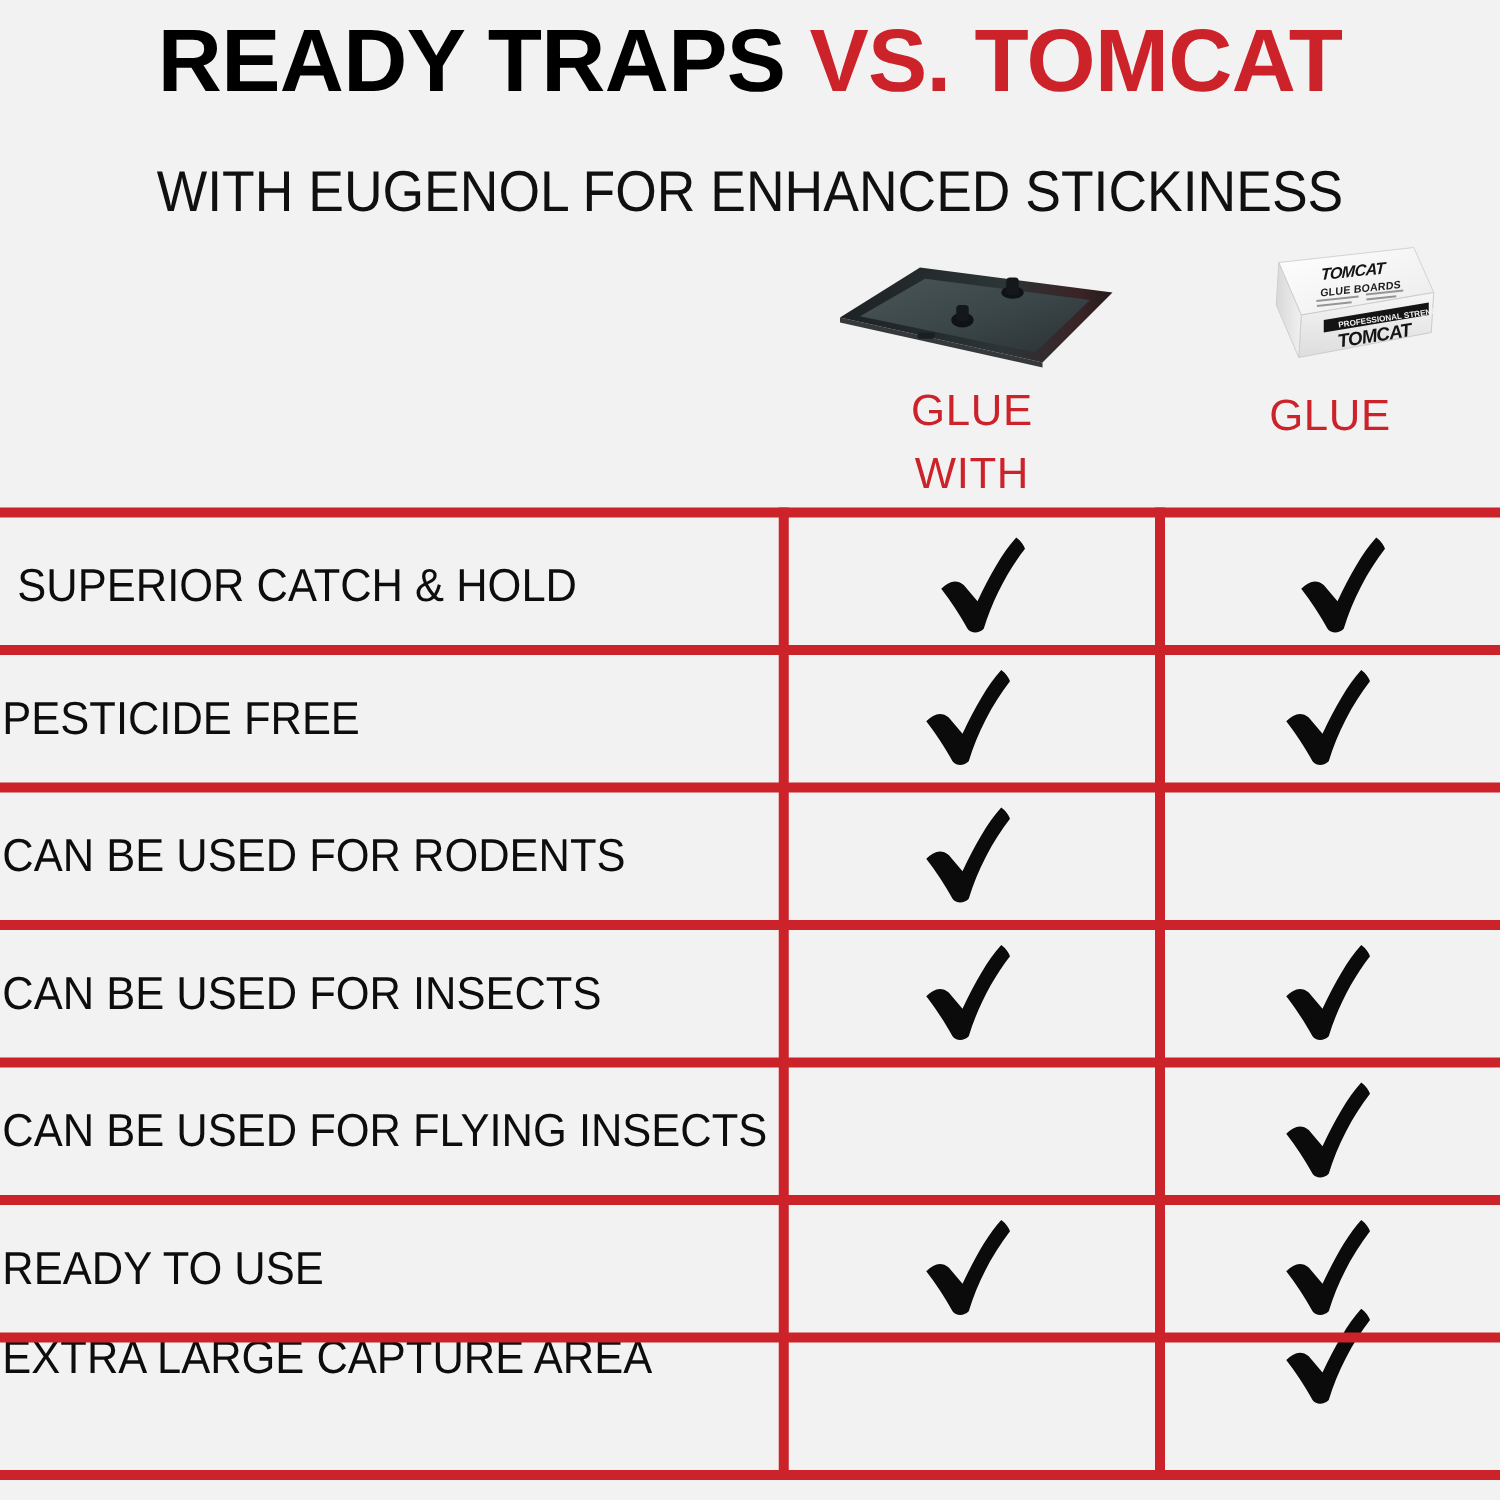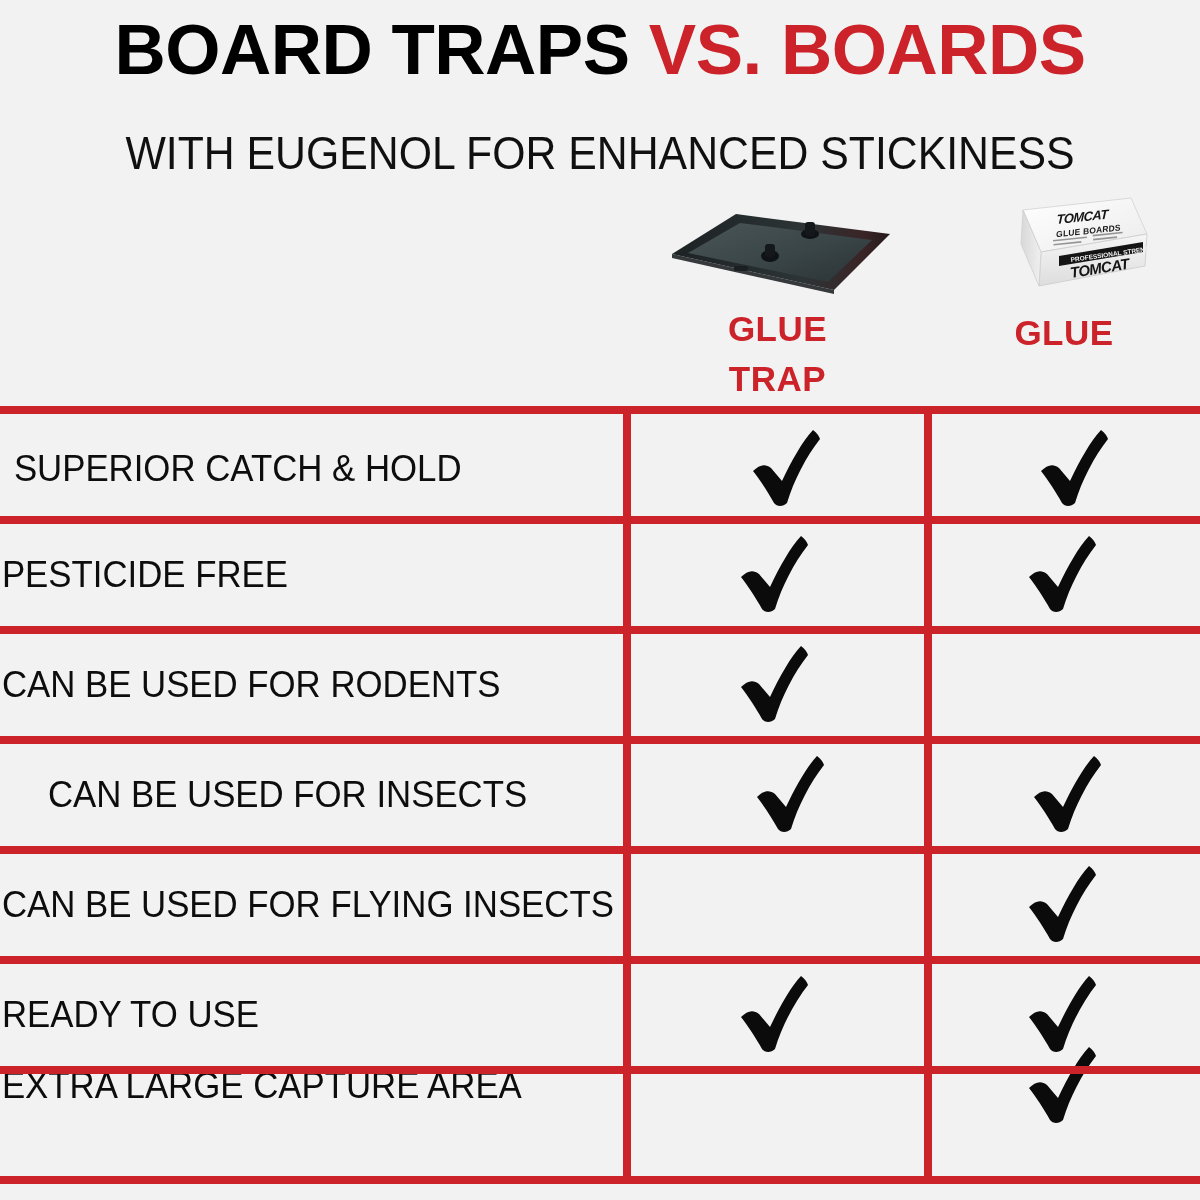--- a/index.html
+++ b/index.html
@@ -51,21 +51,21 @@
   .col-head.board { left: 928px; width: 272px; }
 
   .product-art {
     position: relative;
     width: 100%;
     height: 118px;
   }
 
   .col-title {
     color: #CC2229;
-    font-weight: bold;
+    font-weight: normal;
     font-size: 35px;
     line-height: 1.45;
     text-align: center;
     letter-spacing: 0.5px;
   }
 
   
   .tray-wrap { position: absolute; left: 50%; top: 4px; transform: translateX(-50%); }
 
   
@@ -120,21 +120,21 @@
   .cell-mark.board { width: 276px; }
 
   .check { display: block; }
 </style>
 </head>
 <body>
 
 <div id="page">
 
   <div class="title-row">
-    <span class="title-black">BOARD TRAPS </span><span class="title-red">VS. BOARDS</span>
+    <span class="title-black">READY TRAPS </span><span class="title-red">VS. TOMCAT</span>
   </div>
 
   <div class="subtitle">WITH EUGENOL FOR ENHANCED STICKINESS</div>
 
   <div class="col-head trap">
     <div class="product-art">
       <div class="tray-wrap">
         <svg width="240" height="110" viewBox="0 0 240 110">
           <defs>
             <linearGradient id="trayTop" x1="0" y1="0" x2="1" y2="1">
@@ -161,21 +161,21 @@
 
           <ellipse cx="152" cy="40" rx="9" ry="5" fill="#101315"></ellipse>
           <rect x="147" y="28" width="10" height="14" rx="3" fill="#14181a"></rect>
 
           <rect x="76" y="72" width="14" height="5" rx="2" fill="#1a1f21"></rect>
         </svg>
       </div>
     </div>
     <div class="col-title">
       <div>GLUE</div>
-      <div>TRAP</div>
+      <div>WITH</div>
     </div>
   </div>
 
   <div class="col-head board">
     <div class="product-art">
       <div class="box-wrap">
         <svg width="170" height="112" viewBox="0 0 170 112">
           <defs>
             <linearGradient id="boxTop" x1="0" y1="0" x2="1" y2="1">
               <stop offset="0%" stop-color="#ffffff"></stop>
@@ -257,21 +257,21 @@
         </div>
         <div class="row" style="top: 224px;">
           <div class="cell-label">CAN BE USED FOR RODENTS</div>
           <div class="cell-mark trap">
             <svg class="check" width="74" height="84" viewBox="0 0 74 84">
               <path d="M4 44 C10 38 16 36 22 41 L33 54 C43 33 53 15 64 3 C68 6 70 9 71 12 C57 30 45 53 38 76 C34 80 28 80 25 76 C19 65 11 53 4 44 Z" fill="#0b0b0b"></path>
             </svg>
           </div>
           <div class="cell-mark board"></div>
         </div>
-        <div class="row" style="top: 334px; padding-left: 46px;">
+        <div class="row" style="top: 334px;">
           <div class="cell-label">CAN BE USED FOR INSECTS</div>
           <div class="cell-mark trap">
             <svg class="check" width="74" height="84" viewBox="0 0 74 84">
               <path d="M4 44 C10 38 16 36 22 41 L33 54 C43 33 53 15 64 3 C68 6 70 9 71 12 C57 30 45 53 38 76 C34 80 28 80 25 76 C19 65 11 53 4 44 Z" fill="#0b0b0b"></path>
             </svg>
           </div>
           <div class="cell-mark board">
             <svg class="check" width="74" height="84" viewBox="0 0 74 84">
               <path d="M4 44 C10 38 16 36 22 41 L33 54 C43 33 53 15 64 3 C68 6 70 9 71 12 C57 30 45 53 38 76 C34 80 28 80 25 76 C19 65 11 53 4 44 Z" fill="#0b0b0b"></path>
             </svg>

